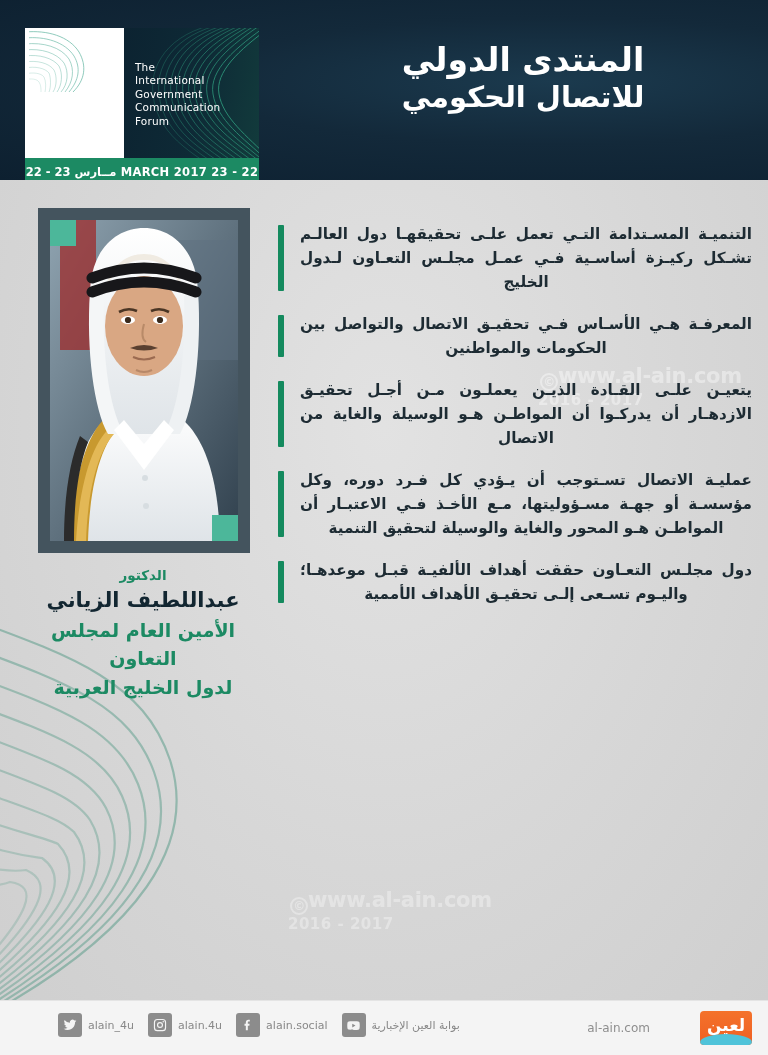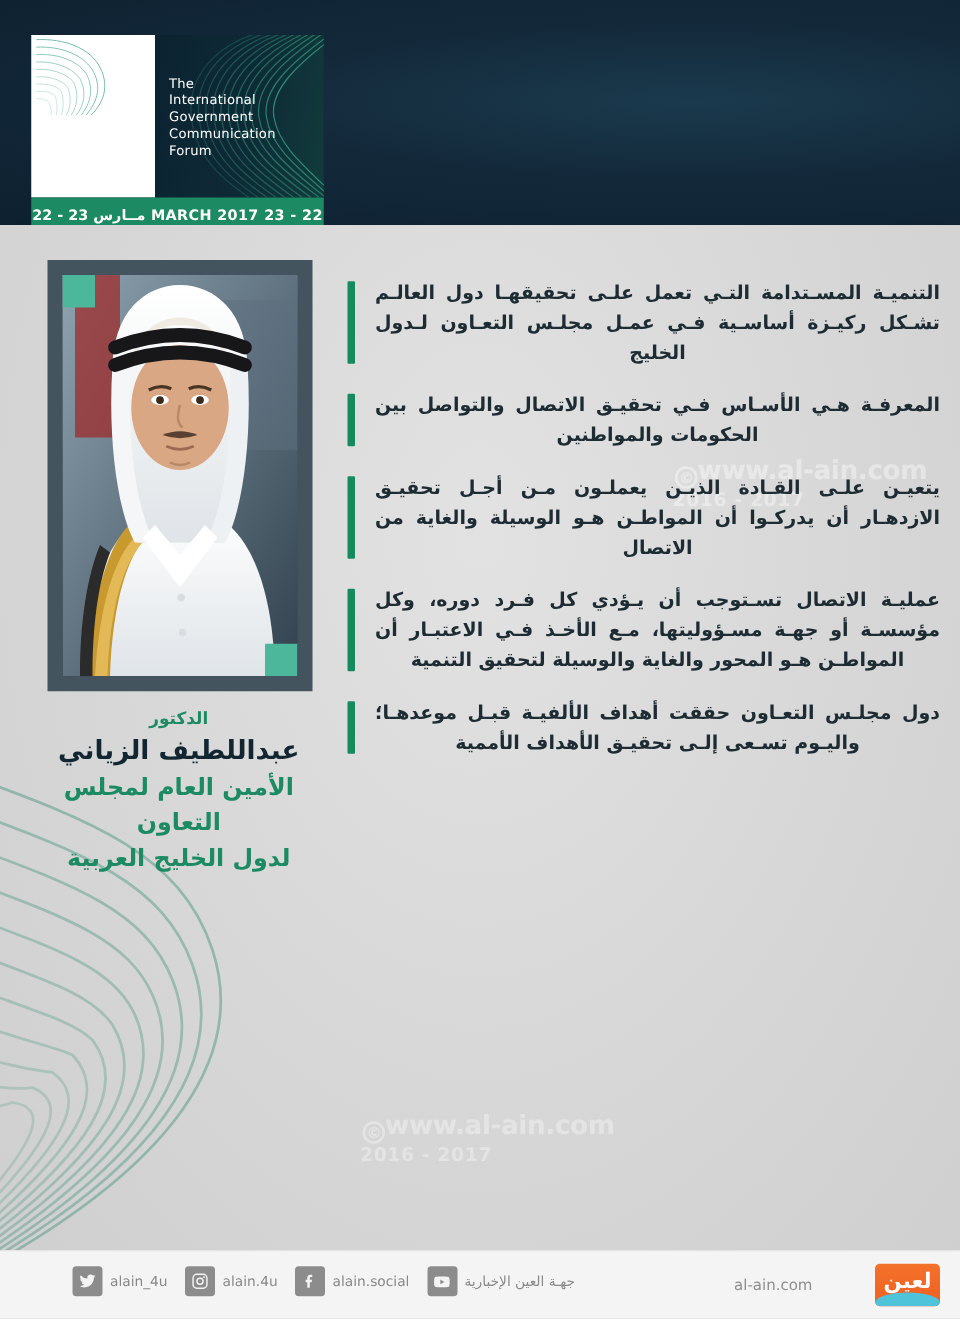--- a/index.html
+++ b/index.html
@@ -196,20 +196,24 @@
             <path d="M-4,44 C4,42 12,43 15,47 C17,51 17,58 16,62" opacity=".35"></path>
             <path d="M-4,50 C2,48 8,49 10,52 C12,55 12,59 12,62" opacity=".3"></path>
           </g>
         </svg>
       </div>
     </div>
 
     <div id="logo-date">22 - 23 MARCH 2017 مــارس 23 - 22</div>
   </div>
 
+  <div id="header-title">
+    <span class="l1">المنتدى الدولي</span>
+    <span class="l2">للاتصال الحكومي</span>
+  </div>
 </div>
 
 <div id="body-bg">
   <svg id="deco-curves" width="330" height="400" viewBox="0 0 330 400">
     <g fill="none" stroke="#5e9e8c" stroke-width="2.2">
       <path d="M-20,-10 C110,40 200,60 230,150 C258,236 196,320 60,398"></path>
       <path d="M-20,18 C104,66 186,84 214,162 C242,240 186,318 56,396" opacity=".95"></path>
       <path d="M-20,46 C98,92 172,108 198,174 C226,244 176,316 52,394" opacity=".9"></path>
       <path d="M-20,74 C92,118 158,132 182,186 C210,248 166,314 48,392" opacity=".85"></path>
       <path d="M-20,102 C86,144 144,156 166,198 C194,252 156,312 44,390" opacity=".8"></path>
@@ -353,21 +357,21 @@
           </svg>
         </span>
         <span class="social-label">alain.social</span>
       </div>
       <div class="social-item">
         <span class="social-icon">
           <svg width="15" height="15" viewBox="0 0 24 24" fill="currentColor">
             <path d="M21.6 7.2a2.6 2.6 0 0 0-1.8-1.8C18.2 5 12 5 12 5s-6.2 0-7.8.4A2.6 2.6 0 0 0 2.4 7.2 27 27 0 0 0 2 12a27 27 0 0 0 .4 4.8 2.6 2.6 0 0 0 1.8 1.8C5.8 19 12 19 12 19s6.2 0 7.8-.4a2.6 2.6 0 0 0 1.8-1.8A27 27 0 0 0 22 12a27 27 0 0 0-.4-4.8zM10 15V9l5.2 3L10 15z"></path>
           </svg>
         </span>
-        <span class="social-label ar">جهـة العين الإخبارية</span>
+        <span class="social-label ar">بوابة العين الإخبارية</span>
       </div>
     </div>
   <div id="brand">
     <span id="brand-url">al-ain.com</span>
     <span id="brand-logo">
       <span class="bl-text">لعين</span>
       <span class="bl-wave"></span>
     </span>
   </div>
 </div>

